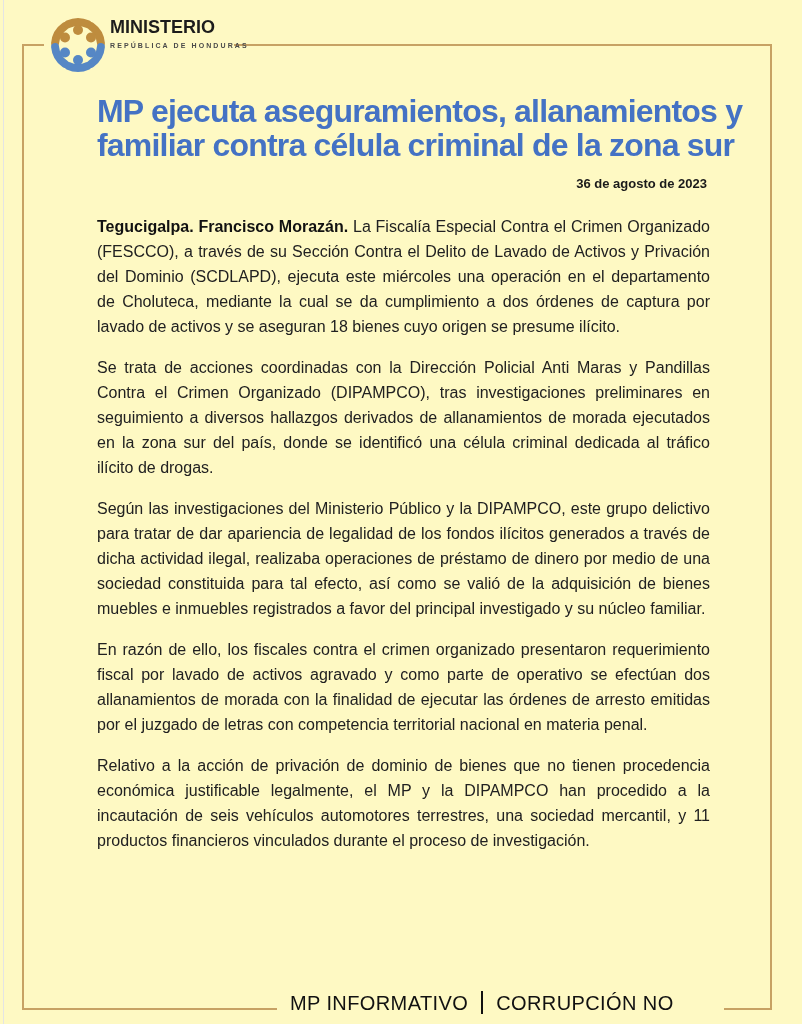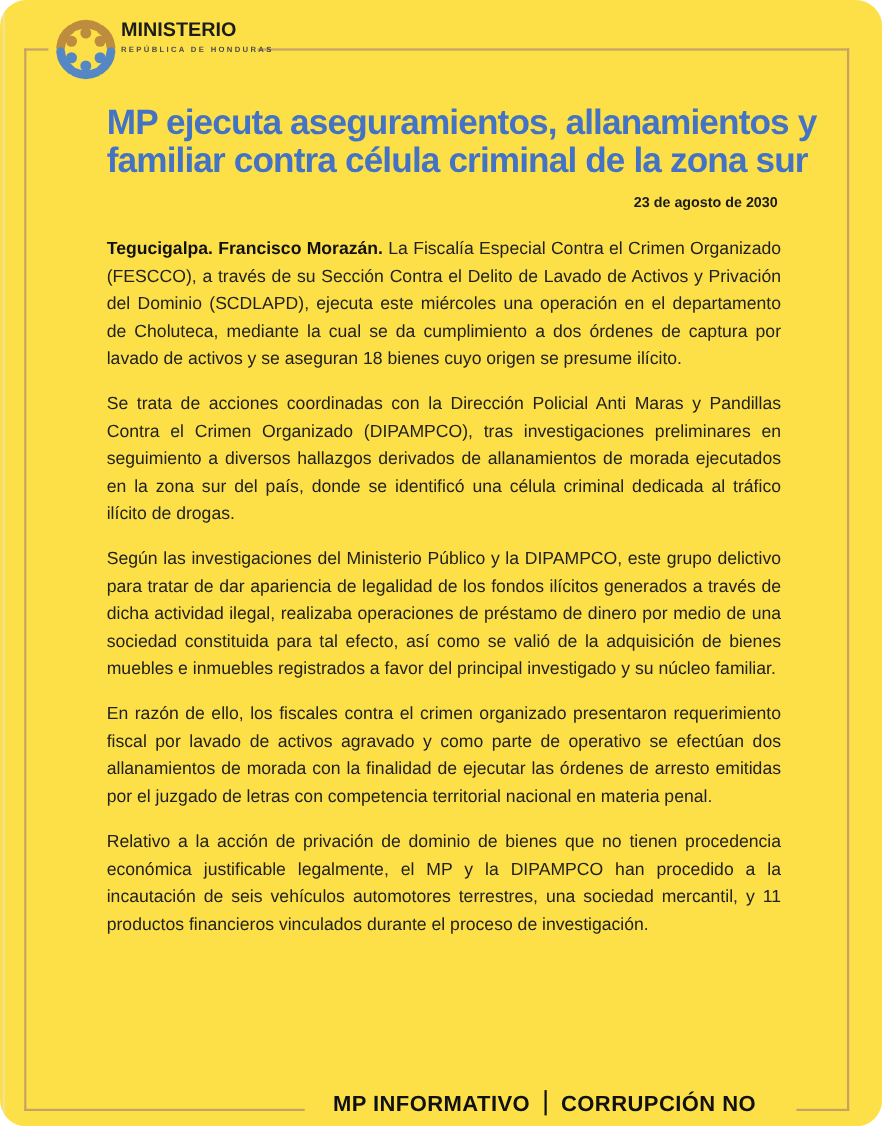--- a/index.html
+++ b/index.html
@@ -1,25 +1,24 @@
 <!DOCTYPE html>
 <html><head>
 <meta charset="utf-8">
 <style>
   html, body { margin: 0; padding: 0; background: #ffffff; }
   .page {
     position: relative;
     width: 802px;
     height: 1024px;
     margin: 0 auto;
-    background: #fde047;
+    background: #fef9c3;
     font-family: "Liberation Sans", sans-serif;
     color: #1f1f1f;
     overflow: hidden;
-    border-radius: 24px;
   }
   .edge-line {
     position: absolute;
     left: 3px; top: 0; width: 1px; height: 100%;
     background: #e4e4e4;
   }
   .gold { background: #C7A264; position: absolute; }
   .fr-left-stub   { left: 22px;  top: 44px;   width: 22px;  height: 2px; }
   .fr-left        { left: 22px;  top: 44px;   width: 2px;   height: 966px; }
   .fr-bottom-left { left: 22px;  top: 1008px; width: 255px; height: 2px; }
@@ -56,21 +55,21 @@
   }
   .body-text p {
     margin: 0 0 16px 0;
     font-size: 16px; line-height: 25px;
     text-align: justify; color: #212121;
   }
   .body-text p strong { color: #111111; }
 
   .footer {
     position: absolute; left: 290px; top: 991px; width: 410px;
-    text-align: center; font-weight: bold; font-size: 20px;
+    font-weight: normal; font-size: 20px;
     letter-spacing: 0.4px; color: #111111; white-space: nowrap;
   }
   .footer-divider {
     display: inline-block; width: 2px; height: 23px;
     background: #111111; margin: 0 13px; vertical-align: -4px;
   }
 </style>
 </head>
 <body>
 
@@ -114,21 +113,21 @@
       <div class="logo-title">MINISTERIO</div>
       <div class="logo-subtitle">REPÚBLICA DE HONDURAS</div>
     </div>
   </div>
 
   <div class="article-title">
     <div class="t-line">MP ejecuta aseguramientos, allanamientos y</div>
     <div class="t-line">familiar contra célula criminal de la zona sur</div>
   </div>
 
-  <div class="article-date">23 de agosto de 2030</div>
+  <div class="article-date">36 de agosto de 2023</div>
 
   <div class="body-text">
     <p><strong>Tegucigalpa. Francisco Morazán.</strong><span> La Fiscalía Especial Contra el Crimen Organizado (FESCCO), a través de su Sección Contra el Delito de Lavado de Activos y Privación del Dominio (SCDLAPD), ejecuta este miércoles una operación en el departamento de Choluteca, mediante la cual se da cumplimiento a dos órdenes de captura por lavado de activos y se aseguran 18 bienes cuyo origen se presume ilícito.</span></p>
     <p>Se trata de acciones coordinadas con la Dirección Policial Anti Maras y Pandillas Contra el Crimen Organizado (DIPAMPCO), tras investigaciones preliminares en seguimiento a diversos hallazgos derivados de allanamientos de morada ejecutados en la zona sur del país, donde se identificó una célula criminal dedicada al tráfico ilícito de drogas.</p>
     <p>Según las investigaciones del Ministerio Público y la DIPAMPCO, este grupo delictivo para tratar de dar apariencia de legalidad de los fondos ilícitos generados a través de dicha actividad ilegal, realizaba operaciones de préstamo de dinero por medio de una sociedad constituida para tal efecto, así como se valió de la adquisición de bienes muebles e inmuebles registrados a favor del principal investigado y su núcleo familiar.</p>
     <p>En razón de ello, los fiscales contra el crimen organizado presentaron requerimiento fiscal por lavado de activos agravado y como parte de operativo se efectúan dos allanamientos de morada con la finalidad de ejecutar las órdenes de arresto emitidas por el juzgado de letras con competencia territorial nacional en materia penal.</p>
     <p>Relativo a la acción de privación de dominio de bienes que no tienen procedencia económica justificable legalmente, el MP y la DIPAMPCO han procedido a la incautación de seis vehículos automotores terrestres, una sociedad mercantil, y 11 productos financieros vinculados durante el proceso de investigación.</p>
   </div>
 
   <div class="footer"><span>MP INFORMATIVO</span><span class="footer-divider"></span><span>CORRUPCIÓN NO</span></div>

